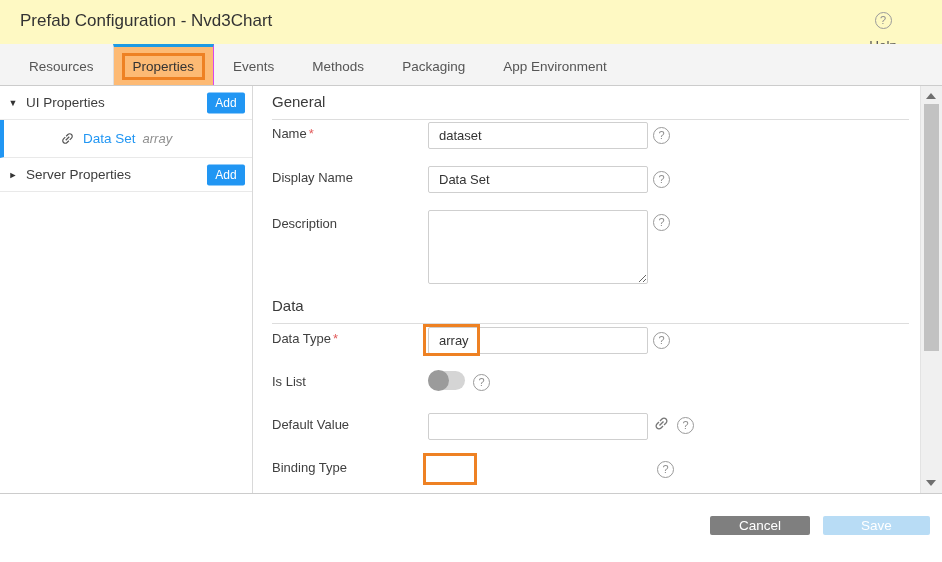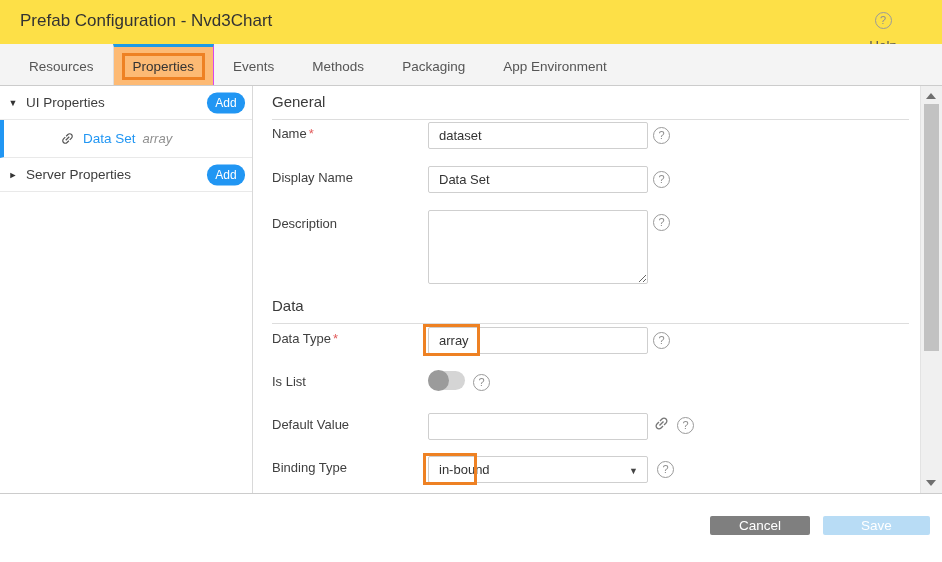--- a/index.html
+++ b/index.html
@@ -3,21 +3,21 @@
 <meta charset="utf-8">
 <style>
   * { margin:0; padding:0; box-sizing:border-box; }
   html,body { width:942px; height:562px; }
   body {
     position:relative; overflow:hidden; background:#ffffff;
     font-family:"Liberation Sans", sans-serif; color:#333;
   }
 
   
-  .titlebar { position:absolute; left:0; top:0; width:942px; height:44px; background:#fde047; }
+  .titlebar { position:absolute; left:0; top:0; width:942px; height:44px; background:#fef9c3; }
   .window-title { position:absolute; left:20px; top:11px; font-size:17px; color:#333; }
   .help-area { position:absolute; right:45px; top:12px; height:20px; display:flex; align-items:center; gap:9px; cursor:pointer;flex-direction:column; }
   .help-label { font-size:13.5px; color:#555; }
 
   
   .tabbar { position:absolute; left:0; top:44px; width:942px; height:42px; background:#f4f4f4;
             border-bottom:1px solid #cccccc; display:flex; padding-left:10px; }
   .tab { padding:0 19px; display:flex; align-items:center; font-size:13.5px; color:#555;
          border-top:3px solid transparent; cursor:pointer; white-space:nowrap;justify-content:flex-end; }
   .tab.active { background:#fdba74; border-top:3px solid #1e9be5; border-left:1px solid #dddddd;
@@ -29,21 +29,21 @@
              border-right:1px solid #d9d9d9; }
   .side-row { position:relative; display:flex; align-items:center; border-bottom:1px solid #e9e9e9; cursor:pointer; }
   .side-row.group { height:34px; }
   .side-row.item { height:38px; border-left:4px solid #2196f3; padding-left:56px; }
   .caret { width:26px; text-align:center; font-size:9px; color:#333; }
   .caret.down::before { content:"▼"; }
   .caret.right::before { content:"►"; }
   .group-label { font-size:13.5px; color:#3c3c3c; flex:1; }
   .add-btn { position:absolute; right:7px; top:50%; transform:translateY(-50%); width:38px; height:21px;
              background:#2196f3; color:#fff; font-size:12px; font-family:inherit; border:none;
-             border-radius:10px; cursor:pointer; }
+             border-radius:2px; cursor:pointer; }
   .chain-icon svg { width:15px; height:15px; fill:#555; transform:rotate(-45deg); display:block; }
   .prop-name { color:#2196f3; font-size:13.5px; margin-left:8px; }
   .prop-type { color:#8f8f8f; font-size:13px; font-style:italic; margin-left:7px; }
 
   
   .main { position:absolute; left:253px; top:86px; width:667px; height:407px; background:#fff; }
   .section-heading { position:absolute; left:19px; width:637px; font-size:15px; color:#3a3a3a;
                      padding-bottom:9px; border-bottom:1px solid #dddddd; }
   #sec-general { top:7px; }
   #sec-data { top:211px; }
@@ -183,24 +183,20 @@
   <div class="f-label" style="top:331px;">Default Value</div>
   <input class="f-input" style="top: 327px;" value="">
   <span class="bind-icon">
     <svg viewBox="0 0 24 24">
         <path d="M3.9 12c0-1.71 1.39-3.1 3.1-3.1h4V7H7c-2.76 0-5 2.24-5 5s2.24 5 5 5h4v-1.9H7c-1.71 0-3.1-1.39-3.1-3.1zM8 13h8v-2H8v2zm9-6h-4v1.9h4c1.71 0 3.1 1.39 3.1 3.1s-1.39 3.1-3.1 3.1h-4V17h4c2.76 0 5-2.24 5-5s-2.24-5-5-5z"></path>
       </svg>
   </span>
   <span class="q-icon" style="left:424px; top:331px;"></span>
 
   <div class="f-label" style="top:374px;">Binding Type</div>
-  <div class="select-box">
-    <span>in-bound</span>
-    <span class="select-caret"></span>
-  </div>
   <span class="q-icon" style="left:404px; top:375px;"></span>
   <div class="hl-box" id="hl-binding"></div>
 </div>
 
 <div class="scrollbar">
   <span class="sb-arrow sb-up"></span>
   <span class="sb-thumb"></span>
   <span class="sb-arrow sb-down"></span>
 </div>
 

